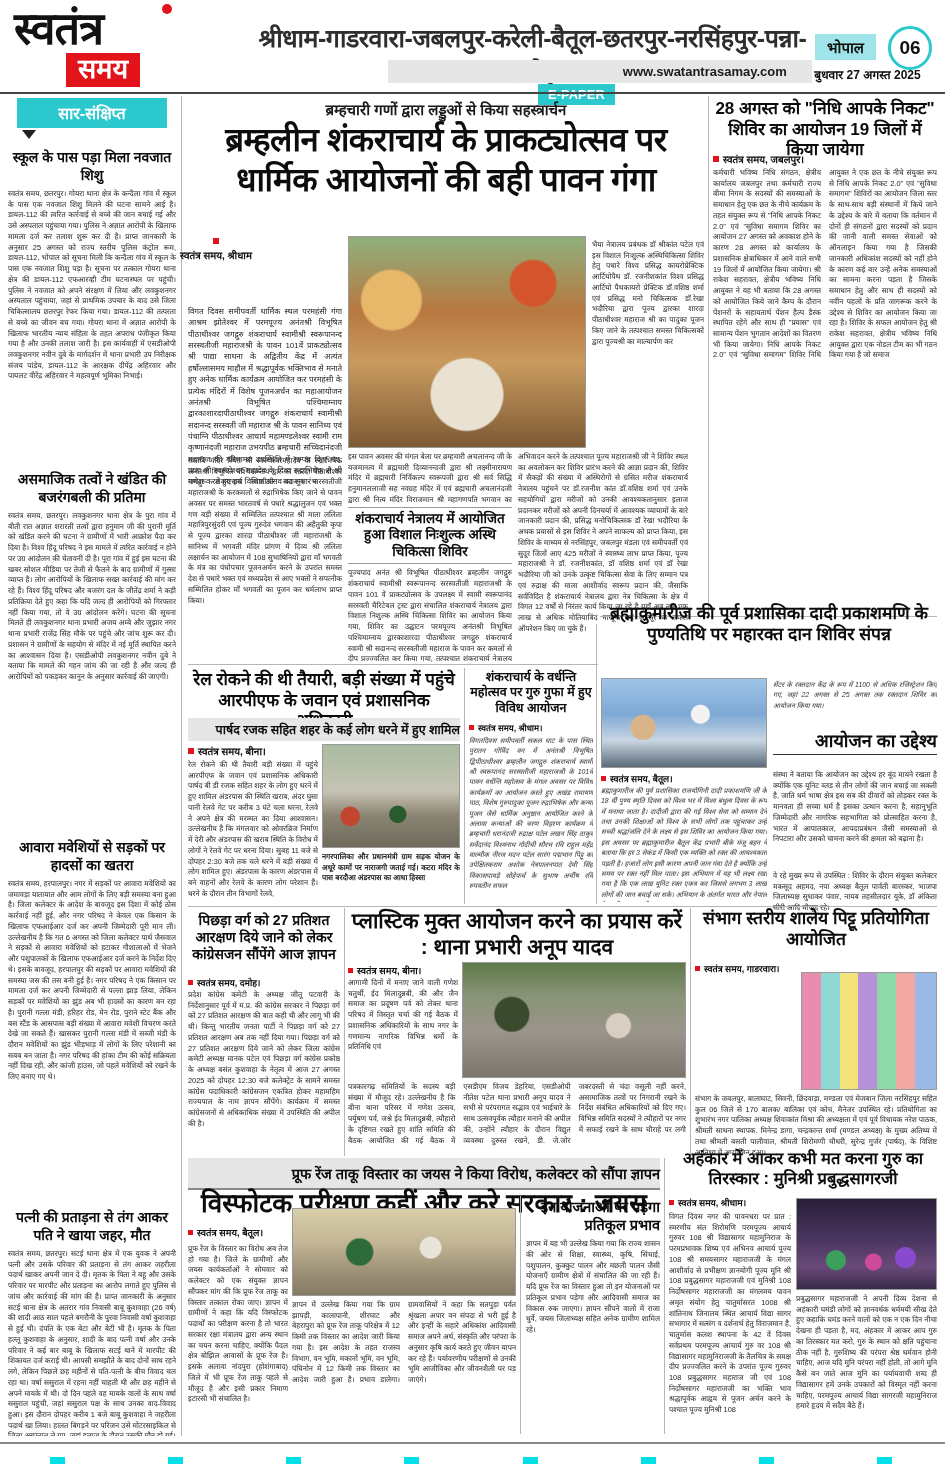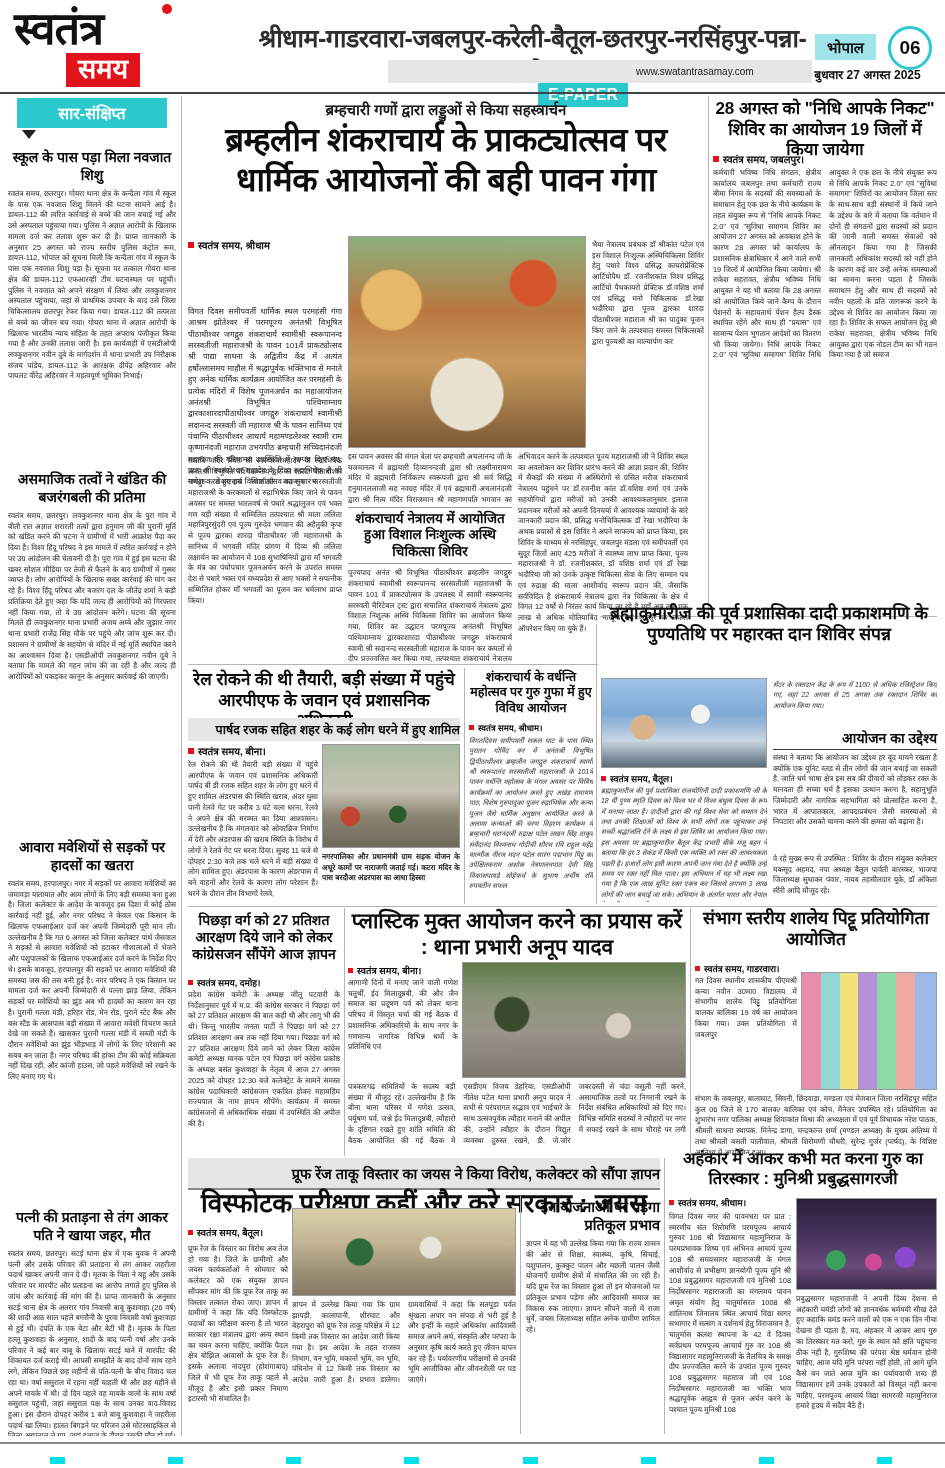--- a/index.html
+++ b/index.html
@@ -30,22 +30,22 @@
 
   <div class="abs" style="left:14px;top:6px;width:240px;">
     <div style="font-size:45px;font-weight:900;letter-spacing:-1px;line-height:1;color:#121212;position:relative;">स्वतंत्र</div>
     <div class="abs" style="left:148px;top:-2px;width:10px;height:10px;border-radius:50%;background:#e2131b;"></div>
     <div style="margin:2px 0 0 52px;display:inline-block;background:#e2131b;color:#fff;font-size:27px;font-weight:900;padding:0 12px;line-height:1.25;">समय</div>
   </div>
 
   <div class="abs" style="left:250px;top:20px;width:565px;text-align:center;font-size:25px;font-weight:800;color:#2e2e2e;letter-spacing:-0.5px;">श्रीधाम-गाडरवारा-जबलपुर-करेली-बैतूल-छतरपुर-नरसिंहपुर-पन्ना-दमोह</div>
 
   <div class="abs gray-bar" style="left:388px;top:60px;width:424px;height:23px;display:flex;align-items:center;">
-    <span class="badge-cyan" style="font-size:16px;padding:3px 10px;margin-left:150px;margin-top:46px;">E-PAPER</span>
-    <span style="font-size:10px;font-weight:400;color:#1c1c1c;margin-left:8px;">www.swatantrasamay.com</span>
+    <span class="badge-cyan" style="font-size:13px;padding:3px 10px;margin-left:150px;margin-top:46px;">E-PAPER</span>
+    <span style="font-size:13px;font-weight:700;color:#1c1c1c;margin-left:8px;">www.swatantrasamay.com</span>
   </div>
 
   <div class="abs" style="left:815px;top:34px;background:#9fe4e8;color:#111;font-size:15px;font-weight:800;padding:3px 12px;">भोपाल</div>
   <div class="abs" style="left:888px;top:26px;width:38px;height:38px;border:3px solid #2bc8ce;border-radius:50%;background:#fff;display:flex;align-items:center;justify-content:center;font-size:19px;font-weight:900;">06</div>
   <div class="abs" style="left:800px;top:66px;width:135px;text-align:center;font-size:12px;font-weight:800;">बुधवार 27 अगस्त 2025</div>
 
   <div class="abs" style="left:0;top:92px;width:945px;height:2px;background:#444;"></div>
 
   <div class="abs clip" style="left:8px;top:98px;width:168px;height:1338px;">
     <div style="background:#2bc8ce;color:#fff;font-size:16px;font-weight:800;text-align:center;padding:4px 0;width:150px;margin:0 auto;">सार-संक्षिप्त</div>
@@ -67,21 +67,21 @@
       <div class="side-title">पत्नी की प्रताड़ना से तंग आकर पति ने खाया जहर, मौत</div>
       <div class="body-sm clip" style="height:300px;">स्वतंत्र समय, छतरपुर। सटई थाना क्षेत्र में एक युवक ने अपनी पत्नी और उसके परिवार की प्रताड़ना से तंग आकर जहरीला पदार्थ खाकर अपनी जान दे दी। मृतक के पिता ने बहू और उसके परिवार पर मारपीट और प्रताड़ना का आरोप लगाते हुए पुलिस से जांच और कार्रवाई की मांग की है। प्राप्त जानकारी के अनुसार सटई थाना क्षेत्र के अतरार गांव निवासी बाबू कुशवाहा (26 वर्ष) की शादी आठ साल पहले बगरौनी के पुरवा निवासी वर्षा कुशवाहा से हुई थी। दंपति के एक बेटा और बेटी भी है। मृतक के पिता हल्लू कुशवाहा के अनुसार, शादी के बाद पत्नी वर्षा और उनके परिवार ने कई बार बाबू के खिलाफ सटई थाने में मारपीट की शिकायत दर्ज कराई थी। आपसी समझौते के बाद दोनों साथ रहने लगे, लेकिन पिछले छह महीनों से पति-पत्नी के बीच विवाद चल रहा था। वर्षा ससुराल में रहना नहीं चाहती थी और छह महीने से अपने मायके में थी। दो दिन पहले वह मायके वालों के साथ वर्षा ससुराल पहुंची, जहां ससुराल पक्ष के साथ उनका वाद-विवाद हुआ। इस दौरान दोपहर करीब 1 बजे बाबू कुशवाहा ने जहरीला पदार्थ खा लिया। हालत बिगड़ने पर परिजन उसे मोटरसाइकिल से जिला अस्पताल ले गए, जहां इलाज के दौरान उसकी मौत हो गई।</div>
     </div>
   </div>
 
   <div class="abs vrule" style="left:181px;top:96px;height:1340px;"></div>
 
   <div class="abs" style="left:188px;top:99px;width:516px;text-align:center;font-size:15px;font-weight:700;color:#1a1a1a;">ब्रम्हचारी गणों द्वारा लड्डुओं से किया सहस्त्रार्चन</div>
   <div class="abs headline" style="left:188px;top:120px;width:516px;font-size:33px;letter-spacing:-0.5px;">ब्रम्हलीन शंकराचार्य के प्राकट्योत्सव पर धार्मिक आयोजनों की बही पावन गंगा</div>
 
-  <div class="abs byline" style="left:188px;top:238px;">
+  <div class="abs byline" style="left:180px;top:238px;flex-direction:column;">
     <span class="sq"></span>
     <span>स्वतंत्र समय, श्रीधाम</span>
   </div>
 
   <div class="abs body-txt clip" style="left:188px;top:258px;width:154px;height:192px;">विगत दिवस समीपवर्ती धार्मिक स्थल परमहंसी गंगा आश्रम झोतेश्वर में परमपूज्य अनंतश्री विभूषित पीठाधीश्वर जगद्गुरु शंकराचार्य स्वामीश्री स्वरूपानन्द सरस्वतीजी महाराजश्री के पावन 101वें प्राकट्योत्सव श्री पाद्या साधना के अद्वितीय केंद्र में अत्यंत हर्षोल्लासमय माहौल में श्रद्धापूर्वक भक्तिभाव से मनाते हुए अनेक धार्मिक कार्यक्रम आयोजित कर परमहंसी के प्रत्येक मंदिरों में विशेष पूजनअर्चन का महाआयोजन अनंतश्री विभूषित पश्चिमाम्नाय द्वारकाशारदापीठाधीश्वर जगद्गुरु शंकराचार्य स्वामीश्री सदानन्द सरस्वती जी महाराज श्री के पावन सानिध्य एवं पंचाग्नि पीठाधीश्वर आचार्य महामण्डलेश्वर स्वामी राम कृष्णानंदजी महाराज उभयपीठ ब्रम्हचारी सच्चिदानंदजी महाराज की गरिमामय उपस्थिति में सम्पन्न किए गए, प्रातः श्री स्वरूपेश्वर महादेव के दिव्य रुद्राभिषेक से श्री गणेश करते हुए इस विशिष्ट उत्सव का शुभारंभ</div>
 
   <div class="abs photo" style="left:348px;top:236px;width:238px;height:212px;background:
       radial-gradient(circle at 78% 22%, #d4552b 0 9%, transparent 10%),
       radial-gradient(circle at 18% 30%, #e8b86a 0 12%, transparent 13%),
       radial-gradient(circle at 50% 75%, #e9e2d2 0 18%, transparent 19%),
@@ -136,21 +136,21 @@
   <div class="abs vrule" style="left:596px;top:624px;height:280px;"></div>
 
   <div class="abs headline" style="left:601px;top:603px;width:336px;font-size:17.5px;">ब्रह्माकुमारीज की पूर्व प्रशासिका दादी प्रकाशमणि के पुण्यतिथि पर महारक्त दान शिविर संपन्न</div>
   <div class="abs photo" style="left:601px;top:678px;width:166px;height:90px;background:
       radial-gradient(circle at 25% 55%, #d9b48a 0 9%, transparent 10%),
       radial-gradient(circle at 60% 40%, #f2f2f2 0 8%, transparent 9%),
       linear-gradient(180deg,#9fc4e8 0%,#7ea8d4 40%,#c9d6e2 70%,#5b6b7a 100%);"></div>
   <div class="abs tiny-italic clip" style="left:773px;top:680px;width:164px;height:46px;">सेंटर के रक्तदान केंद्र के रूप में 1100 से अधिक रजिस्ट्रेशन किए गए, जहां 22 अगस्त से 25 अगस्त तक रक्तदान शिविर का आयोजन किया गया।</div>
 
   <div class="abs" style="left:773px;top:728px;width:164px;">
-    <div class="boxhead" style="font-size:14px;border-bottom:1.5px solid #333;padding-bottom:2px;margin-bottom:3px;">आयोजन का उद्देश्य</div>
+    <div class="boxhead" style="font-size:18px;border-bottom:1.5px solid #333;padding-bottom:2px;margin-bottom:15px;">आयोजन का उद्देश्य</div>
     <div class="body-sm clip" style="height:98px;">संस्था ने बताया कि आयोजन का उद्देश्य हर बूंद मायने रखता है क्योंकि एक यूनिट ब्लड से तीन लोगों की जान बचाई जा सकती है, जाति धर्म भाषा क्षेत्र इस सब की दीवारों को तोड़कर रक्त के मानवता ही सच्चा धर्म है इसका उत्थान करना है, सहानुभूति जिम्मेदारी और नागरिक सहभागिता को प्रोत्साहित करना है, भारत में आपातकाल, आपदाप्रबंधन जैसी समस्याओं से निपटारा और उसको चामना करने की क्षमता को बढ़ाना है।</div>
     <div class="body-sm clip" style="height:62px;margin-top:3px;">वे रहे मुख्य रूप से उपस्थित : शिविर के दौरान संयुक्त कलेक्टर मकसूद अहमद, नपा अध्यक्ष बैतूल पार्वती बारस्कर, भाजपा जिलाध्यक्ष सुधाकर पंवार, नायब तहसीलदार यूके, डॉ अंकिता सीरी आदि मौजूद रहे।</div>
   </div>
 
   <div class="abs byline" style="left:601px;top:772px;font-size:9px;">
     <span class="sq" style="width:5px;height:5px;"></span>
     <span>स्वतंत्र समय, बैतूल।</span>
   </div>
   <div class="abs tiny-italic clip" style="left:601px;top:786px;width:166px;height:116px;">ब्रह्माकुमारीज की पूर्व प्रशासिका राजयोगिनी दादी प्रकाशमणि जी के 18 वीं पुण्य स्मृति दिवस को विश्व भर में विश्व बंधुत्व दिवस के रूप में मनाया जाता है। दादीजी द्वारा की गई विश्व सेवा को सम्मान देने तथा उनकी शिक्षाओं को विश्व के सभी लोगों तक पहुंचाकर उन्हें सच्ची श्रद्धांजलि देने के लक्ष्य से इस शिविर का आयोजन किया गया। इस अवसर पर ब्रह्माकुमारीज बैतूल केंद्र प्रभारी बीके मंजू बहन ने बताया कि हर 3 सेकंड में किसी एक व्यक्ति को रक्त की आवश्यकता पड़ती है। हजारों लोग इसी कारण अपनी जान गंवा देते है क्योंकि उन्हें समय पर रक्त नहीं मिल पाता। इस अभियान में यह भी लक्ष्य रखा गया है कि एक लाख यूनिट रक्त एकत्र कर जिससे लगभग 3 लाख लोगों की जान बचाई जा सके। अभियान के अंतर्गत भारत और नेपाल के सभी ब्रह्माकुमारीज</div>
 
@@ -177,21 +177,20 @@
       linear-gradient(180deg,#5e7a4a 0%,#8a9478 30%,#9a948a 60%,#7c766c 100%);"></div>
   <div class="abs body-sm clip" style="left:348px;top:1082px;width:338px;height:72px;column-count:3;column-gap:8px;">पत्रकारगढ़ समितियों के सदस्य बड़ी संख्या में मौजूद रहे। उल्लेखनीय है कि बीना थाना परिसर में गणेश उत्सव, पर्यूषण पर्व, जश्ने ईद मिलादुन्नबी, त्यौहारो के दृष्टिगत रखते हुए शांति समिति की बैठक आयोजित की गई बैठक में एसडीएम विजय डेहरिया, एसडीओपी नीतेश पटेल थाना प्रभारी अनूप यादव ने सभी से परंपरागत सद्भाव एवं भाईचारे के साथ उत्सवपूर्वक त्यौहार मनाने की अपील की, उन्होंने त्यौहार के दौरान विद्युत व्यवस्था दुरुस्त रखने, डी. जे.जोर जबरदस्ती से चंदा वसूली नहीं करने, असामाजिक तत्वों पर निगरानी रखने के निर्देश संबंधित अधिकारियों को दिए गए। विभिन्न समिति सदस्यों ने त्यौहारों पर नगर में सफाई रखने के साथ चौराहे पर लगी मांस, अंडा आदि की दुकानों को अन्य स्थान पर लगवाने की बात कही।</div>
 
   <div class="abs vrule" style="left:690px;top:908px;height:248px;"></div>
 
   <div class="abs headline" style="left:695px;top:908px;width:242px;font-size:17.5px;">संभाग स्तरीय शालेय पिट्टू प्रतियोगिता आयोजित</div>
   <div class="abs byline" style="left:695px;top:962px;font-size:9px;">
     <span class="sq" style="width:5px;height:5px;"></span>
     <span>स्वतंत्र समय, गाडरवारा।</span>
   </div>
-  <div class="abs body-sm clip" style="left:695px;top:976px;width:102px;height:114px;">गत दिवस स्थानीय शासकीय पीएमश्री कन्या नवीन उ0मा0 विद्यालय में संभागीय शालेय पिट्टू प्रतियोगिता बालक/ बालिका 19 वर्ष का आयोजन किया गया। उक्त प्रतियोगिता में जबलपुर</div>
   <div class="abs photo" style="left:801px;top:972px;width:136px;height:118px;background:
       linear-gradient(90deg,#e88cb0 0 14%,#8fd8d4 14% 28%,#f3e27a 28% 42%,#b690d8 42% 56%,#8fd8a8 56% 70%,#f0a8a0 70% 84%,#9ab8e8 84% 100%);"></div>
   <div class="abs body-sm clip" style="left:695px;top:1094px;width:242px;height:60px;">संभाग के जबलपुर, बालाघाट, सिवनी, छिंदवाड़ा, मण्डला एवं मेजबान जिला नरसिंहपुर सहित कुल 06 जिले से 170 बालक/ बालिका एवं कोच, मैनेजर उपस्थित रहे। प्रतियोगिता का शुभारंभ नगर पालिका अध्यक्ष शिवाकांत मिश्रा की अध्यक्षता में एवं पूर्व विधायक नरेश पाठक, श्रीमती साधना स्थापक. मिनेन्द्र डागा, चन्द्रकान्त शर्मा (मण्डल अध्यक्ष) के मुख्य अतिथ्य में तथा श्रीमती बसती पालीवाल, श्रीमती शिरोमणी चौधरी, सुरेन्द्र गुर्जर (पार्षद), के विशिष्ट आतिथ्य में आयोजित हुआ।</div>
 
   <div class="abs gray-bar boxhead" style="left:188px;top:1158px;width:472px;font-size:14.5px;padding:5px 0;border-bottom:2px solid #888;">प्रूफ रेंज ताकू विस्तार का जयस ने किया विरोध, कलेक्टर को सौंपा ज्ञापन</div>
   <div class="abs headline" style="left:188px;top:1188px;width:472px;font-size:26px;">विस्फोटक परीक्षण कहीं और करे सरकार : जयस</div>
   <div class="abs byline" style="left:188px;top:1226px;font-size:9.5px;">
     <span class="sq" style="width:5px;height:5px;"></span>
     <span>स्वतंत्र समय, बैतूल।</span>
   </div>

